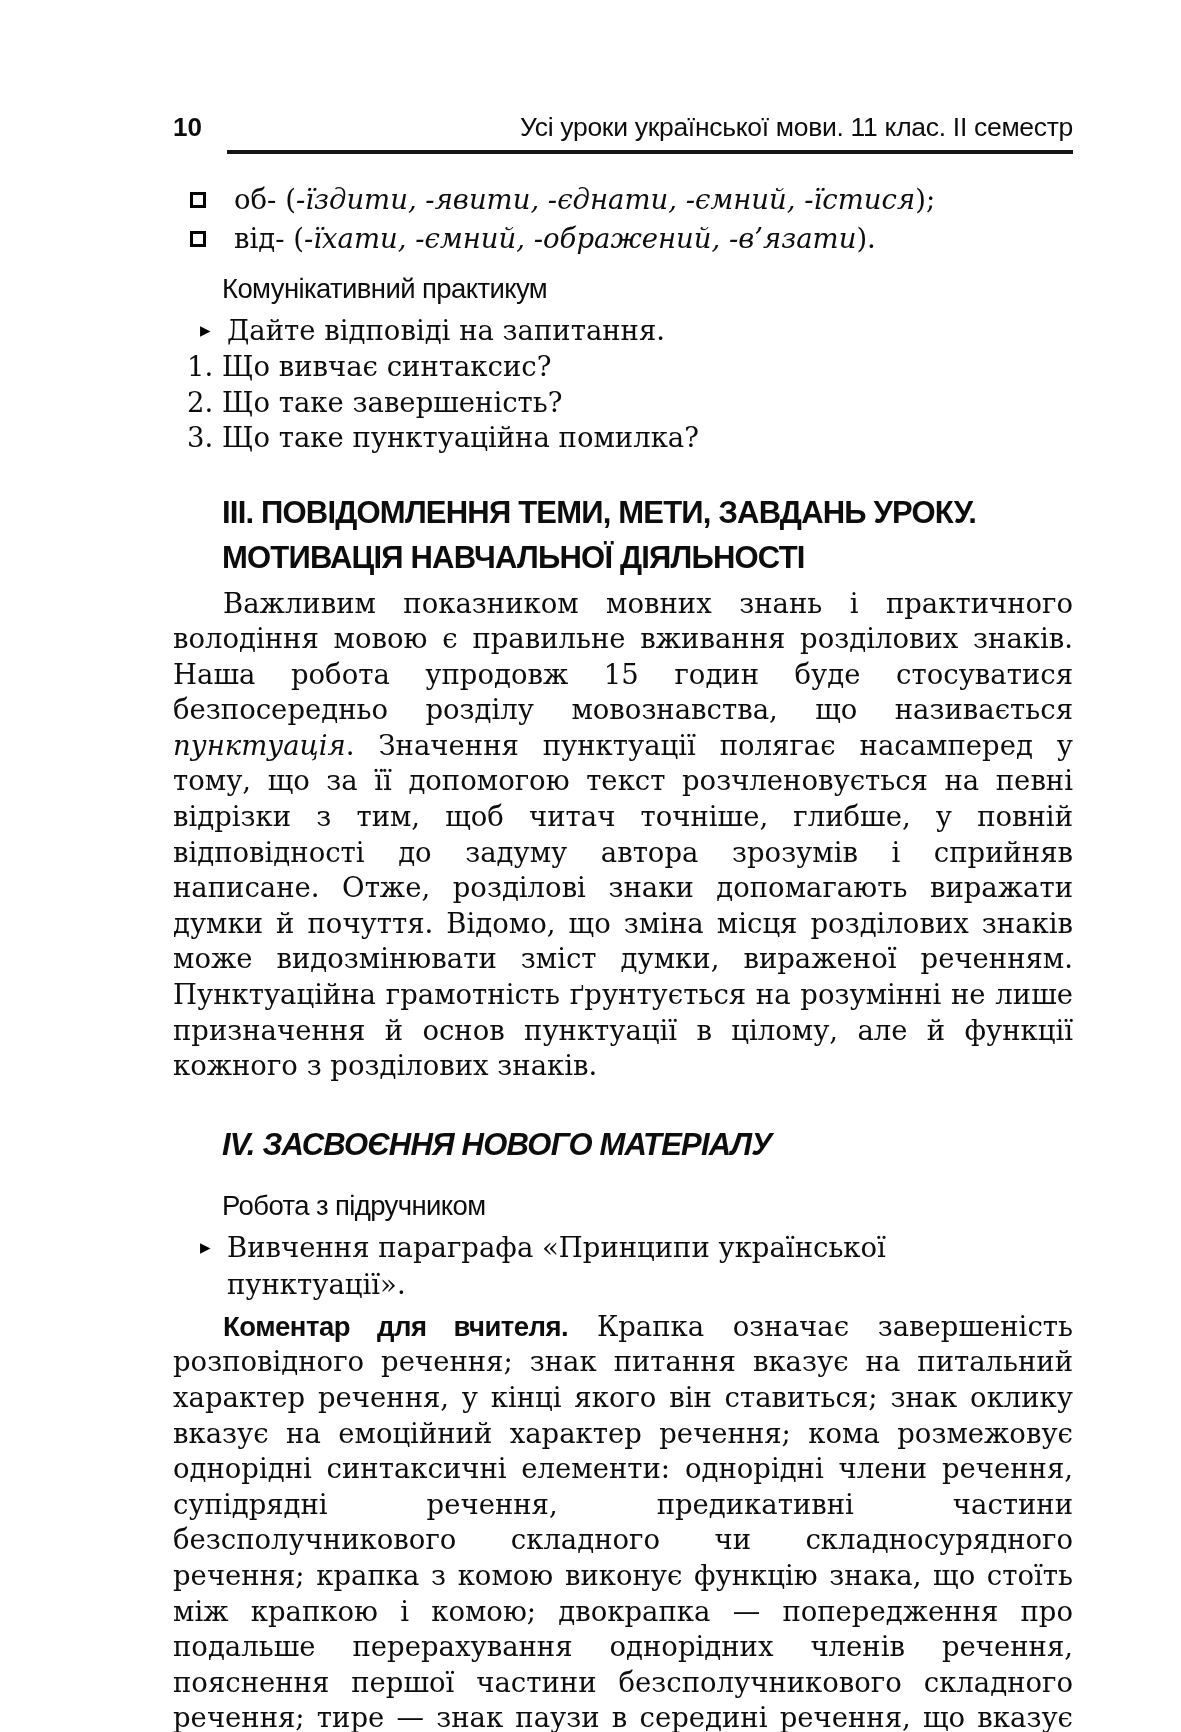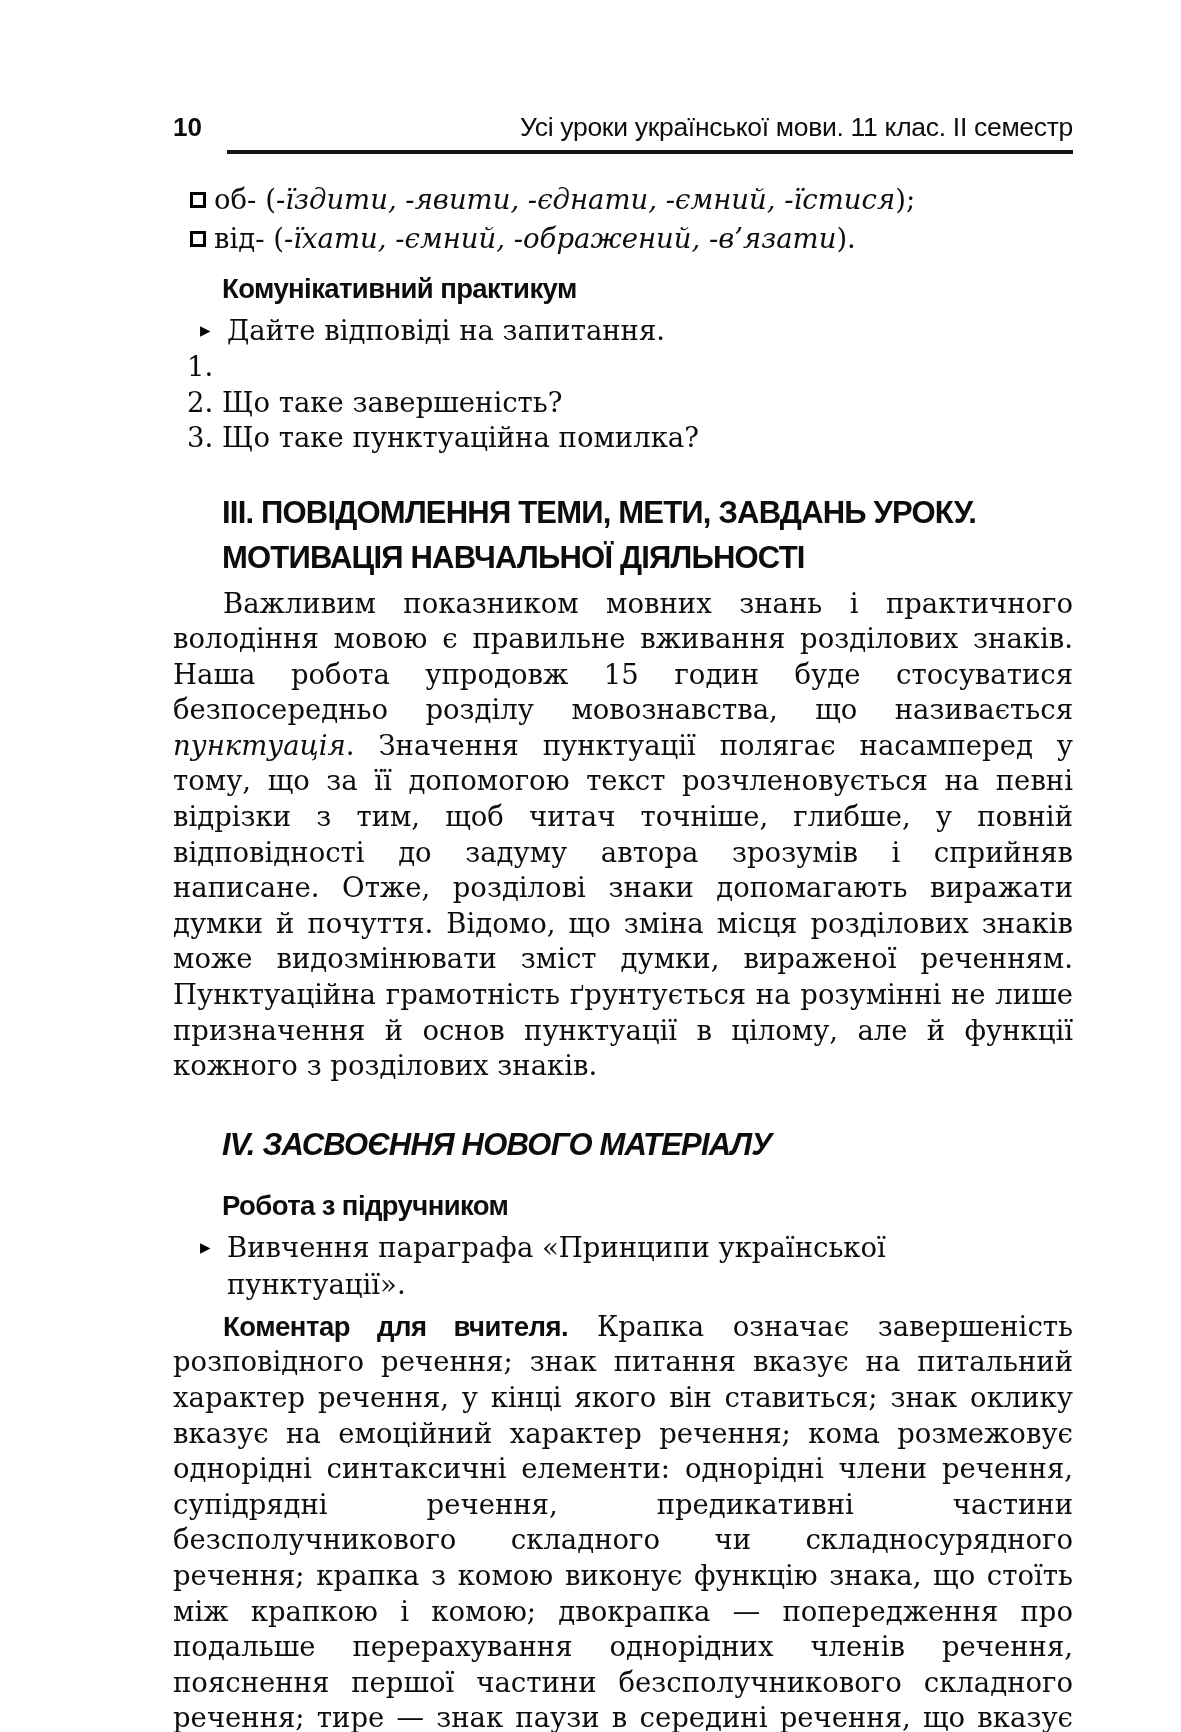--- a/index.html
+++ b/index.html
@@ -10,34 +10,34 @@
 
   
   .hdr{width:900px;display:flex;justify-content:space-between;align-items:baseline;
        font-family:"Liberation Sans",sans-serif;}
   .pagenum{font-size:26px;font-weight:700;letter-spacing:0;}
   .runtitle{font-size:26.5px;font-weight:400;letter-spacing:-0.3px;}
   .rule{margin-left:54px;width:846px;height:4px;background:#141414;margin-top:7px;}
 
   
   .li{display:flex;font-family:"DejaVu Serif",serif;font-size:27.5px;line-height:39px;}
-  .sqrow{padding-left:17px;}
+  .sqrow{padding-left:17px;gap:20px;}
   .sqmark{width:24px;flex:0 0 24px;display:flex;align-items:center;}
   .sqmark::before{content:"";display:block;width:10px;height:10px;border:3px solid #000;}
   .ital{font-style:italic;}
 
   .arrowrow{padding-left:27px;margin-top:6px;line-height:37px;}
   .amark{width:27px;flex:0 0 27px;font-size:21px;line-height:37px;color:#000;}
 
   .nrow{padding-left:14px;line-height:35.5px;}
   .nmark{width:35px;flex:0 0 35px;}
 
   
   .subhead{margin:14px 0 0 49px;font-family:"Liberation Sans",sans-serif;
-           font-weight:700;font-size:27.5px;line-height:34px;letter-spacing:-0.6px;}
+           font-weight:400;font-size:27.5px;line-height:34px;letter-spacing:-0.6px;}
   .section{margin:34px 0 0 49px;font-family:"Liberation Sans",sans-serif;
            font-weight:700;font-size:31px;line-height:45px;letter-spacing:-0.8px;}
   h2,h3{padding:0;}
 
   
   .bodyp{margin:6px 0 0 0;width:900px;font-family:"DejaVu Serif",serif;
          font-size:27.5px;line-height:35.6px;text-align:justify;text-indent:50px;}
   .bi{font-family:"Liberation Sans",sans-serif;font-weight:700;letter-spacing:-0.5px;}
 
   .mt-blist{margin-top:26px;}
@@ -72,20 +72,21 @@
     <h3 class="subhead">Комунікативний практикум</h3>
 
     <div class="li arrowrow">
       <span class="amark">▸</span>
       <span class="litext">Дайте відповіді на запитання.</span>
     </div>
 
     <div>
       <div class="li nrow">
         <span class="nmark">1.</span>
+        <span>Що вивчає синтаксис?</span>
       </div>
       <div class="li nrow">
         <span class="nmark">2.</span>
         <span>Що таке завершеність?</span>
       </div>
       <div class="li nrow">
         <span class="nmark">3.</span>
         <span>Що таке пунктуаційна помилка?</span>
       </div>
     </div>

